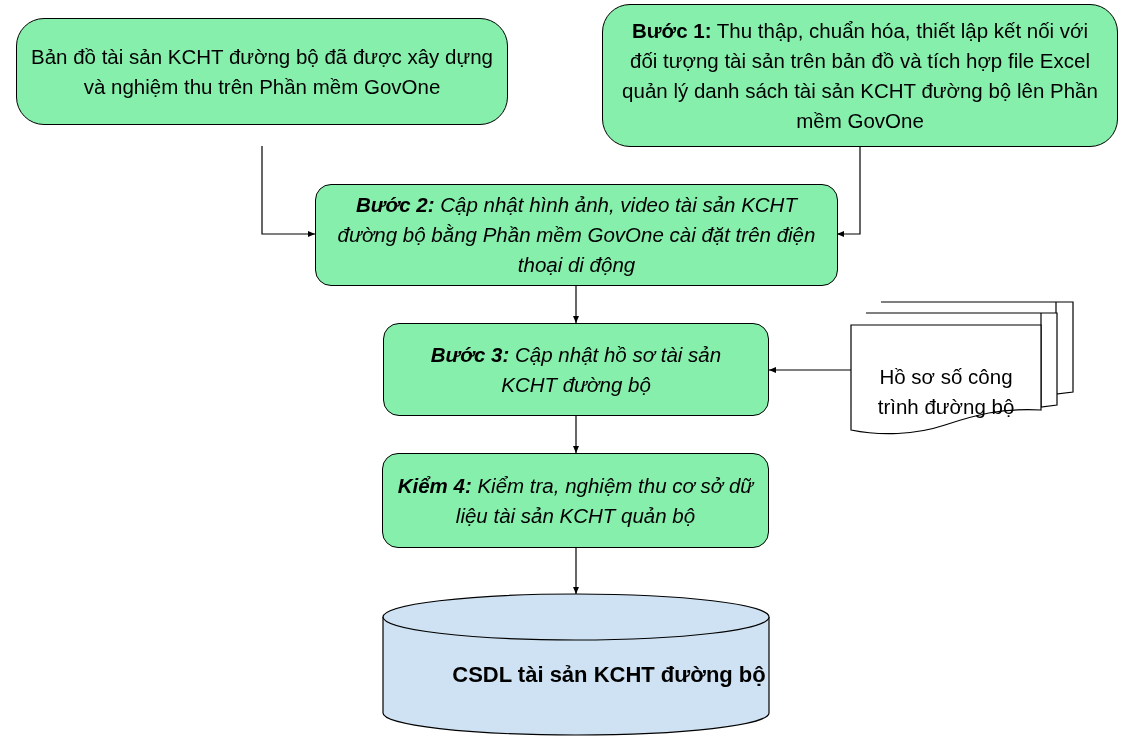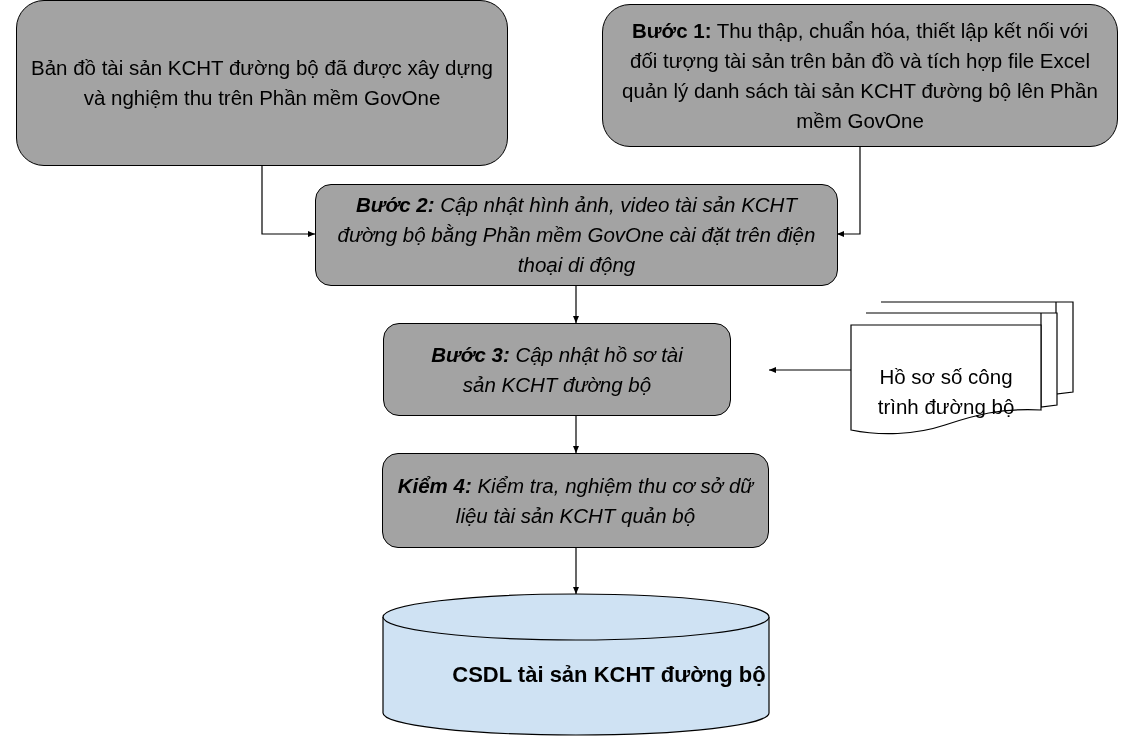--- a/index.html
+++ b/index.html
@@ -1,20 +1,20 @@
 <!DOCTYPE html>
 <html><head>
 <meta charset="utf-8">
 <style>
   html, body { margin: 0; padding: 0; background: #ffffff; }
   body { width: 1128px; height: 746px; position: relative; overflow: hidden;
          font-family: "Liberation Sans", sans-serif; color: #000; }
   svg.wires { position: absolute; left: 0; top: 0; }
   .box { position: absolute; box-sizing: border-box; border: 1.3px solid #000;
-         border-radius: 28px; background: #a3a3a3; display: flex; align-items: center;
+         border-radius: 28px; background: #86efac; display: flex; align-items: center;
          justify-content: center; text-align: center; font-size: 20.5px; line-height: 30px;
          padding: 0 14px; }
   .box.small { border-radius: 16px; font-style: italic; }
   b { font-weight: bold; }
   .doc-label { position: absolute; text-align: center; font-size: 20.5px; line-height: 30px; }
   .db-label { position: absolute; text-align: center; font-size: 22px; font-weight: bold; margin-left: 33px; }
 </style>
 </head>
 <body>
 
@@ -42,33 +42,33 @@
     <path d="M866,313 H1057 V405 L1041,407 V313" fill="#fff" stroke="#000" stroke-width="1.2"></path>
     <path d="M851,325 H1041 V410 C1000,408 975,415 945,425 C915,435 880,436 851,430 Z" fill="#fff" stroke="#000" stroke-width="1.2"></path>
   </g>
 
   <g>
     <path d="M383,617 V713 A193,22 0 0 0 769,713 V617" fill="#cfe2f3" stroke="#000" stroke-width="1.2"></path>
     <ellipse cx="576" cy="617" rx="193" ry="23" fill="#cfe2f3" stroke="#000" stroke-width="1.2"></ellipse>
   </g>
 </svg>
 
-<div class="box" style="left:16px; top:0; width:492px; height:166px;text-align:center;">
+<div class="box" style="left:16px; top:18px; width:492px; height:107px;text-align:center;">
   <span>Bản đồ tài sản KCHT đường bộ đã được xây dựng và nghiệm thu trên Phần mềm GovOne</span>
 </div>
 
 <div class="box" style="left:602px; top:4px; width:516px; height:143px;">
   <span><b>Bước 1:</b><span> Thu thập, chuẩn hóa, thiết lập kết nối với đối tượng tài sản trên bản đồ và tích hợp file Excel quản lý danh sách tài sản KCHT đường bộ lên Phần mềm GovOne</span></span>
 </div>
 
 <div class="box small" style="left:315px; top:184px; width:523px; height:102px;">
   <span><b>Bước 2:</b><span> Cập nhật hình ảnh, video tài sản KCHT đường bộ bằng Phần mềm GovOne cài đặt trên điện thoại di động</span></span>
 </div>
 
-<div class="box small" style="left:383px; top:323px; width:348px; height:93px; padding:0 30px;">
+<div class="box small" style="left:383px; top:323px; width:386px; height:93px; padding:0 30px;">
   <span><b>Bước 3:</b><span> Cập nhật hồ sơ tài sản KCHT đường bộ</span></span>
 </div>
 
 <div class="box small" style="left:382px; top:453px; width:387px; height:95px;">
   <span><b>Kiểm 4:</b><span> Kiểm tra, nghiệm thu cơ sở dữ liệu tài sản KCHT quản bộ</span></span>
 </div>
 
 <div class="doc-label" style="left:858px; top:346px; width:176px;margin-top:16px;">Hồ sơ số công trình đường bộ</div>
 
 <div class="db-label" style="left:383px; top:662px; width:386px;">CSDL tài sản KCHT đường bộ</div>

